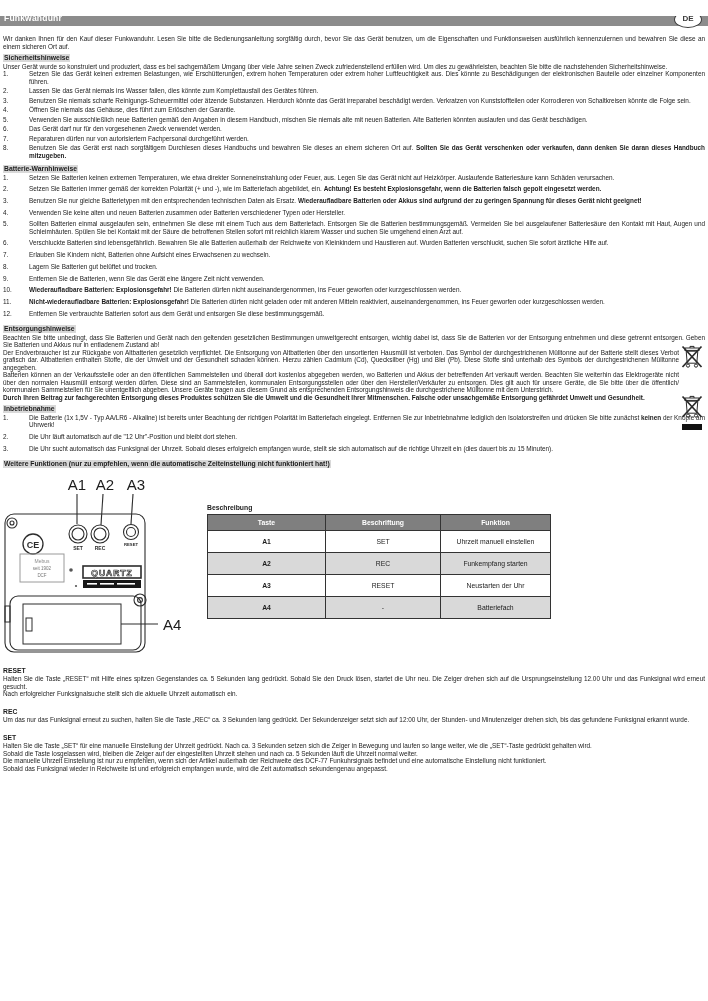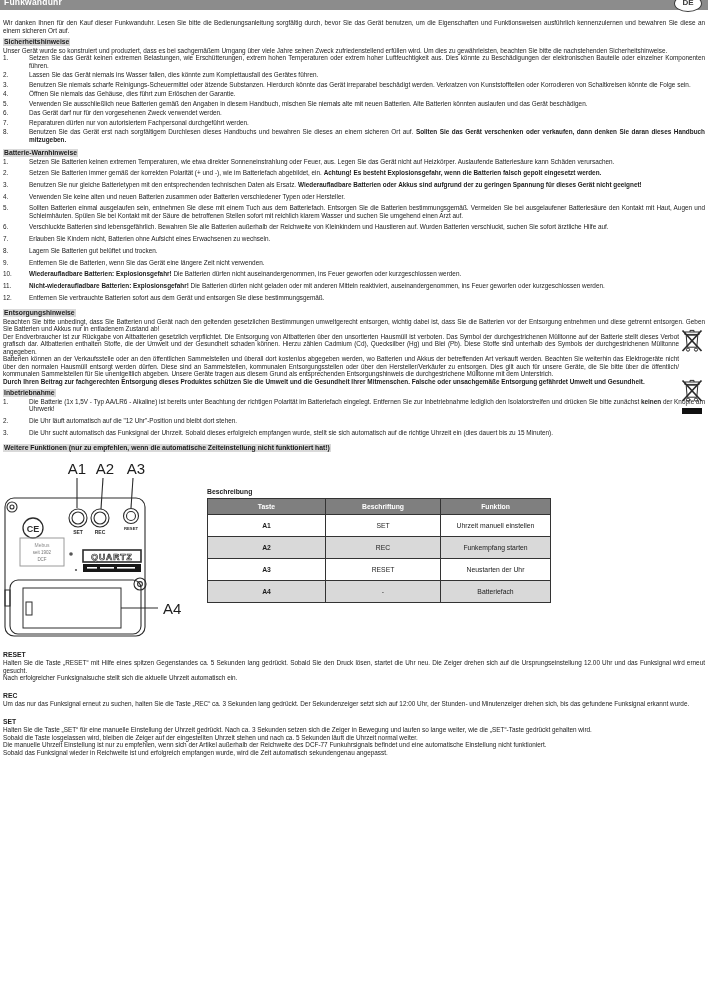--- a/index.html
+++ b/index.html
@@ -1,17 +1,17 @@
 <!DOCTYPE html>
 <html><head>
 <meta charset="utf-8">
 <style>
   html,body{margin:0;padding:0;background:#fff;}
   .page{position:relative;width:708px;height:834px;overflow:hidden;background:#fff;
-        font-family:"Liberation Sans",sans-serif;font-size:6.4px;line-height:7.5px;color:#1c1c1c;}
+        font-family:"Liberation Sans",sans-serif;font-size:6.4px;line-height:7.5px;color:#1c1c1c;margin-top:16px;}
   .headerbar{position:relative;height:10px;background:#8c8c8c;color:#fff;}
   .headerbar .title{position:absolute;left:4px;top:-1px;font-size:8.5px;font-weight:bold;letter-spacing:.2px;}
   .lang-badge{position:absolute;right:6px;top:-5px;width:26px;height:15px;border:1.6px solid #3a3a3a;border-radius:50%;
         background:#fff;color:#3a3a3a;font-size:8px;line-height:14px;font-weight:bold;text-align:center;}
   .content{padding:0 3px;}
   .p{margin:0;text-align:justify;}
   .intro{margin-top:9px;}
   .h-hl{display:inline-block;background:#d9d9d9;font-weight:bold;font-size:6.8px;padding:0 1px;margin:4px 0 1px;}
   .oli{display:flex;margin-bottom:2px;}
   .oli .n{flex:none;width:26px;}

